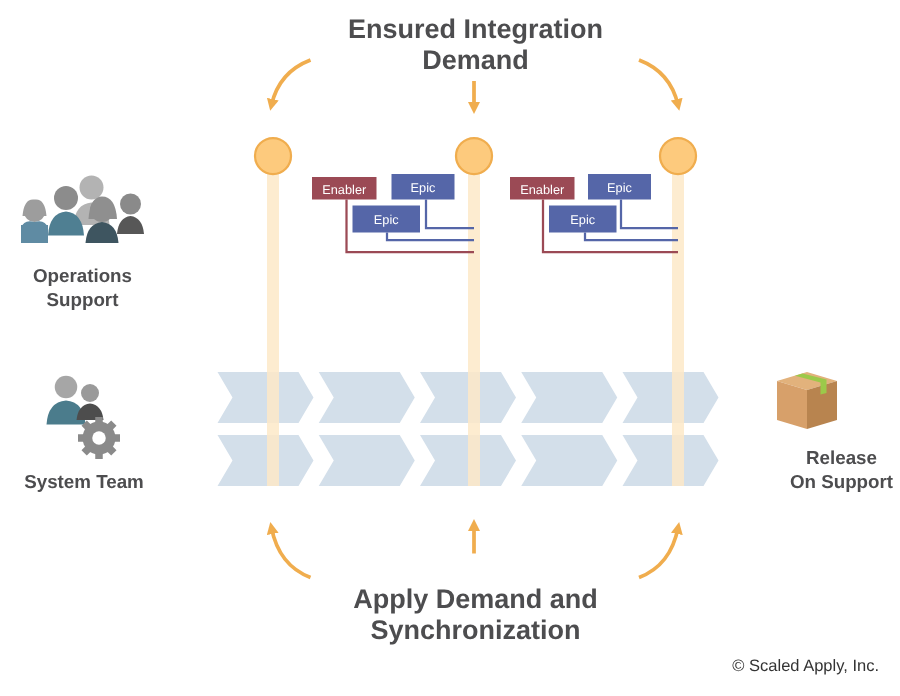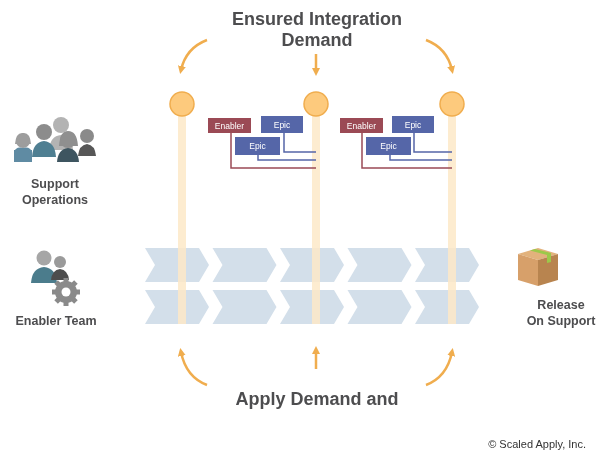--- a/index.html
+++ b/index.html
@@ -133,27 +133,28 @@
   </g>
 </svg>
 
 <div class="heading" style="left:200px; top:9px; width:234px;">
   <div>Ensured Integration</div>
   <div>Demand</div>
 </div>
 
 <div class="heading" style="left:200px; top:389px; width:234px;">
   <div>Apply Demand and</div>
+  <div>Synchronization</div>
 </div>
 
 <div class="side-label" style="left:5px; top:176px; width:100px;">
+  <div>Operations</div>
   <div>Support</div>
-  <div>Operations</div>
 </div>
 
-<div class="side-label" style="left:0px; top:313px; width:112px;">Enabler Team</div>
+<div class="side-label" style="left:0px; top:313px; width:112px;">System Team</div>
 
 <div class="side-label" style="left:511px; top:297px; width:100px;">
   <div>Release</div>
   <div>On Support</div>
 </div>
 
 <div class="copyright">© Scaled Apply, Inc.</div>
 
 </body></html>

